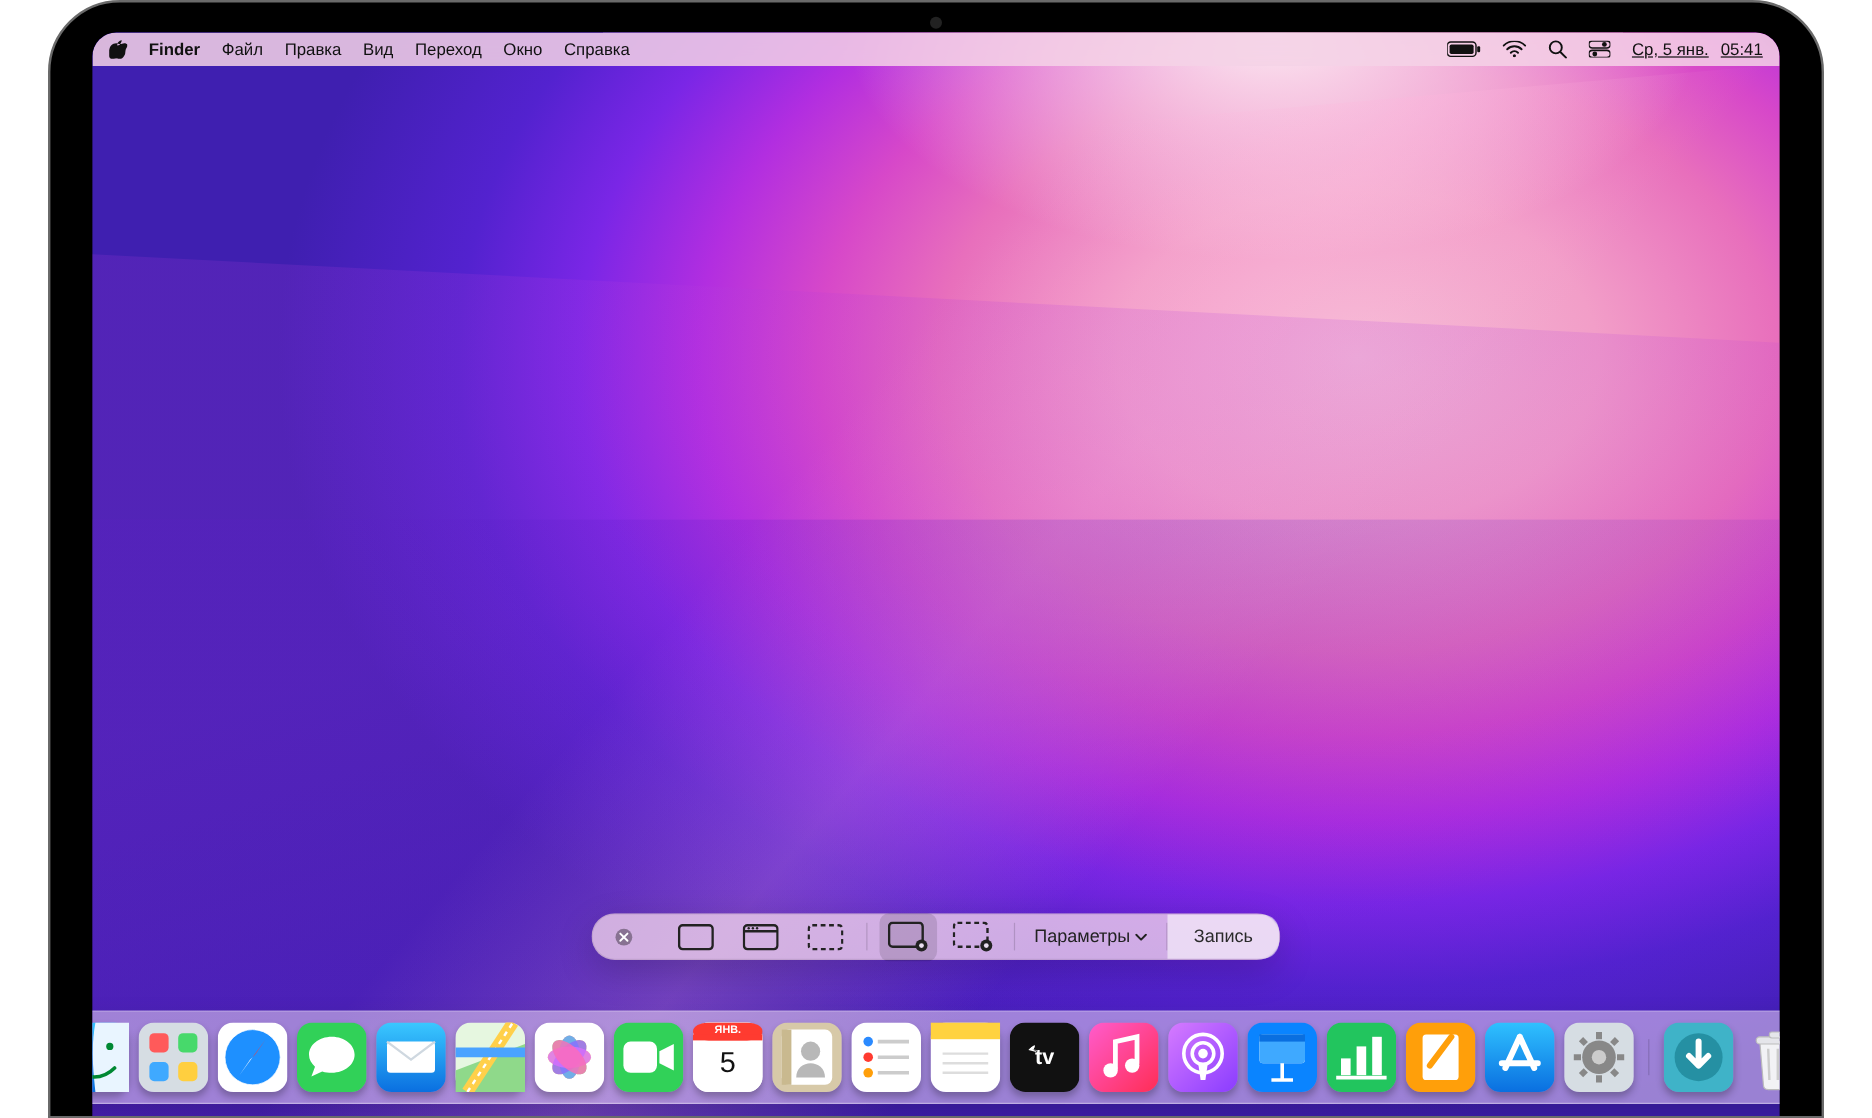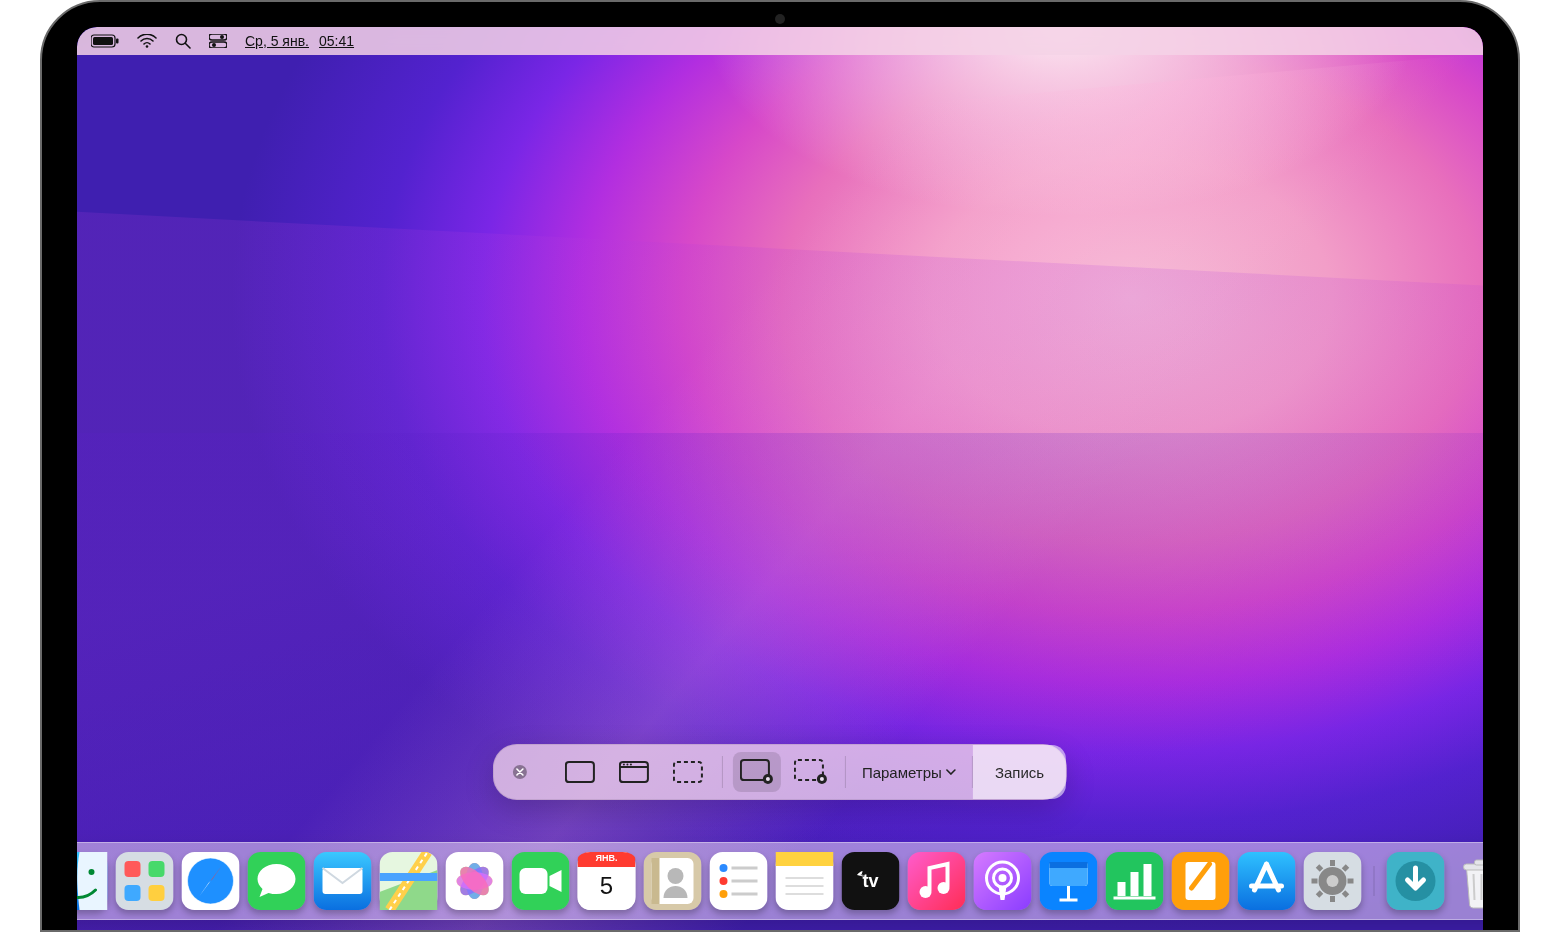--- a/index.html
+++ b/index.html
@@ -41,21 +41,21 @@
   .mb-icon { display:inline-flex; align-items:center; }
   .clock-group { display:flex; gap:10px;text-decoration:underline; }
 
   
   .shotbar {
     position:absolute; left:50%; transform:translateX(-50%); bottom:130px;
     display:flex; align-items:center;
     background: rgba(240, 210, 235, .78);
     border:1px solid rgba(0,0,0,.08);
     border-radius:24px;
-    height:56px;
+    height:39px;
     box-shadow: 0 10px 30px rgba(0,0,0,.18);
   }
   .shotbar .group { display:flex; align-items:center; padding:0 10px; height:100%; gap:6px;}
   .shotbar .sep { width:1px; height:60%; background: rgba(0,0,0,.15); }
   .shotbar button {
     border:none; background:transparent; height:40px; min-width:48px;
     border-radius:8px; display:flex; align-items:center; justify-content:center;
     cursor:pointer; color:#2a2a2a;
   }
   .shotbar button.selected { background: rgba(0,0,0,.12); }
@@ -88,20 +88,34 @@
 
 <div class="laptop">
   <div class="notch-cam"></div>
   <div class="screen">
     <div class="top-sky"></div>
     <div class="wave w1"></div>
     <div class="wave w2"></div>
     <div class="wave w3"></div>
 
     <div class="menubar">
+      <div class="left">
+        <span class="mb-icon">
+          <svg width="15" height="16" viewBox="0 0 170 170">
+              <path fill="#111" d="M150 130c-6 14-10 20-18 32-12 18-29 18-38 18-10 0-13-7-29-7s-20 7-30 7c-9 0-23-2-34-19C-9 128-6 77 18 50c13-15 33-22 49-22 15 0 25 8 38 8s20-8 38-8c15 0 31 8 42 23-37 20-31 72-35 79zM108 28c7-9 12-22 10-28-11 1-24 8-31 17-7 8-12 20-10 32 12 1 24-6 31-21z"></path>
+            </svg>
+        </span>
+        <span class="app">Finder</span>
+        <span>Файл</span>
+        <span>Правка</span>
+        <span>Вид</span>
+        <span>Переход</span>
+        <span>Окно</span>
+        <span>Справка</span>
+      </div>
       <div class="right">
         <span class="mb-icon">
           <svg width="28" height="14" viewBox="0 0 28 14">
               <rect x="0" y="1" width="24" height="12" rx="3" fill="none" stroke="#111" stroke-width="1.2"></rect>
               <rect x="2" y="3" width="20" height="8" rx="1.5" fill="#111"></rect>
               <rect x="25" y="4.5" width="2.5" height="5" rx="1" fill="#111"></rect>
             </svg>
         </span>
         <span class="mb-icon">
           <svg width="20" height="14" viewBox="0 0 20 14">

